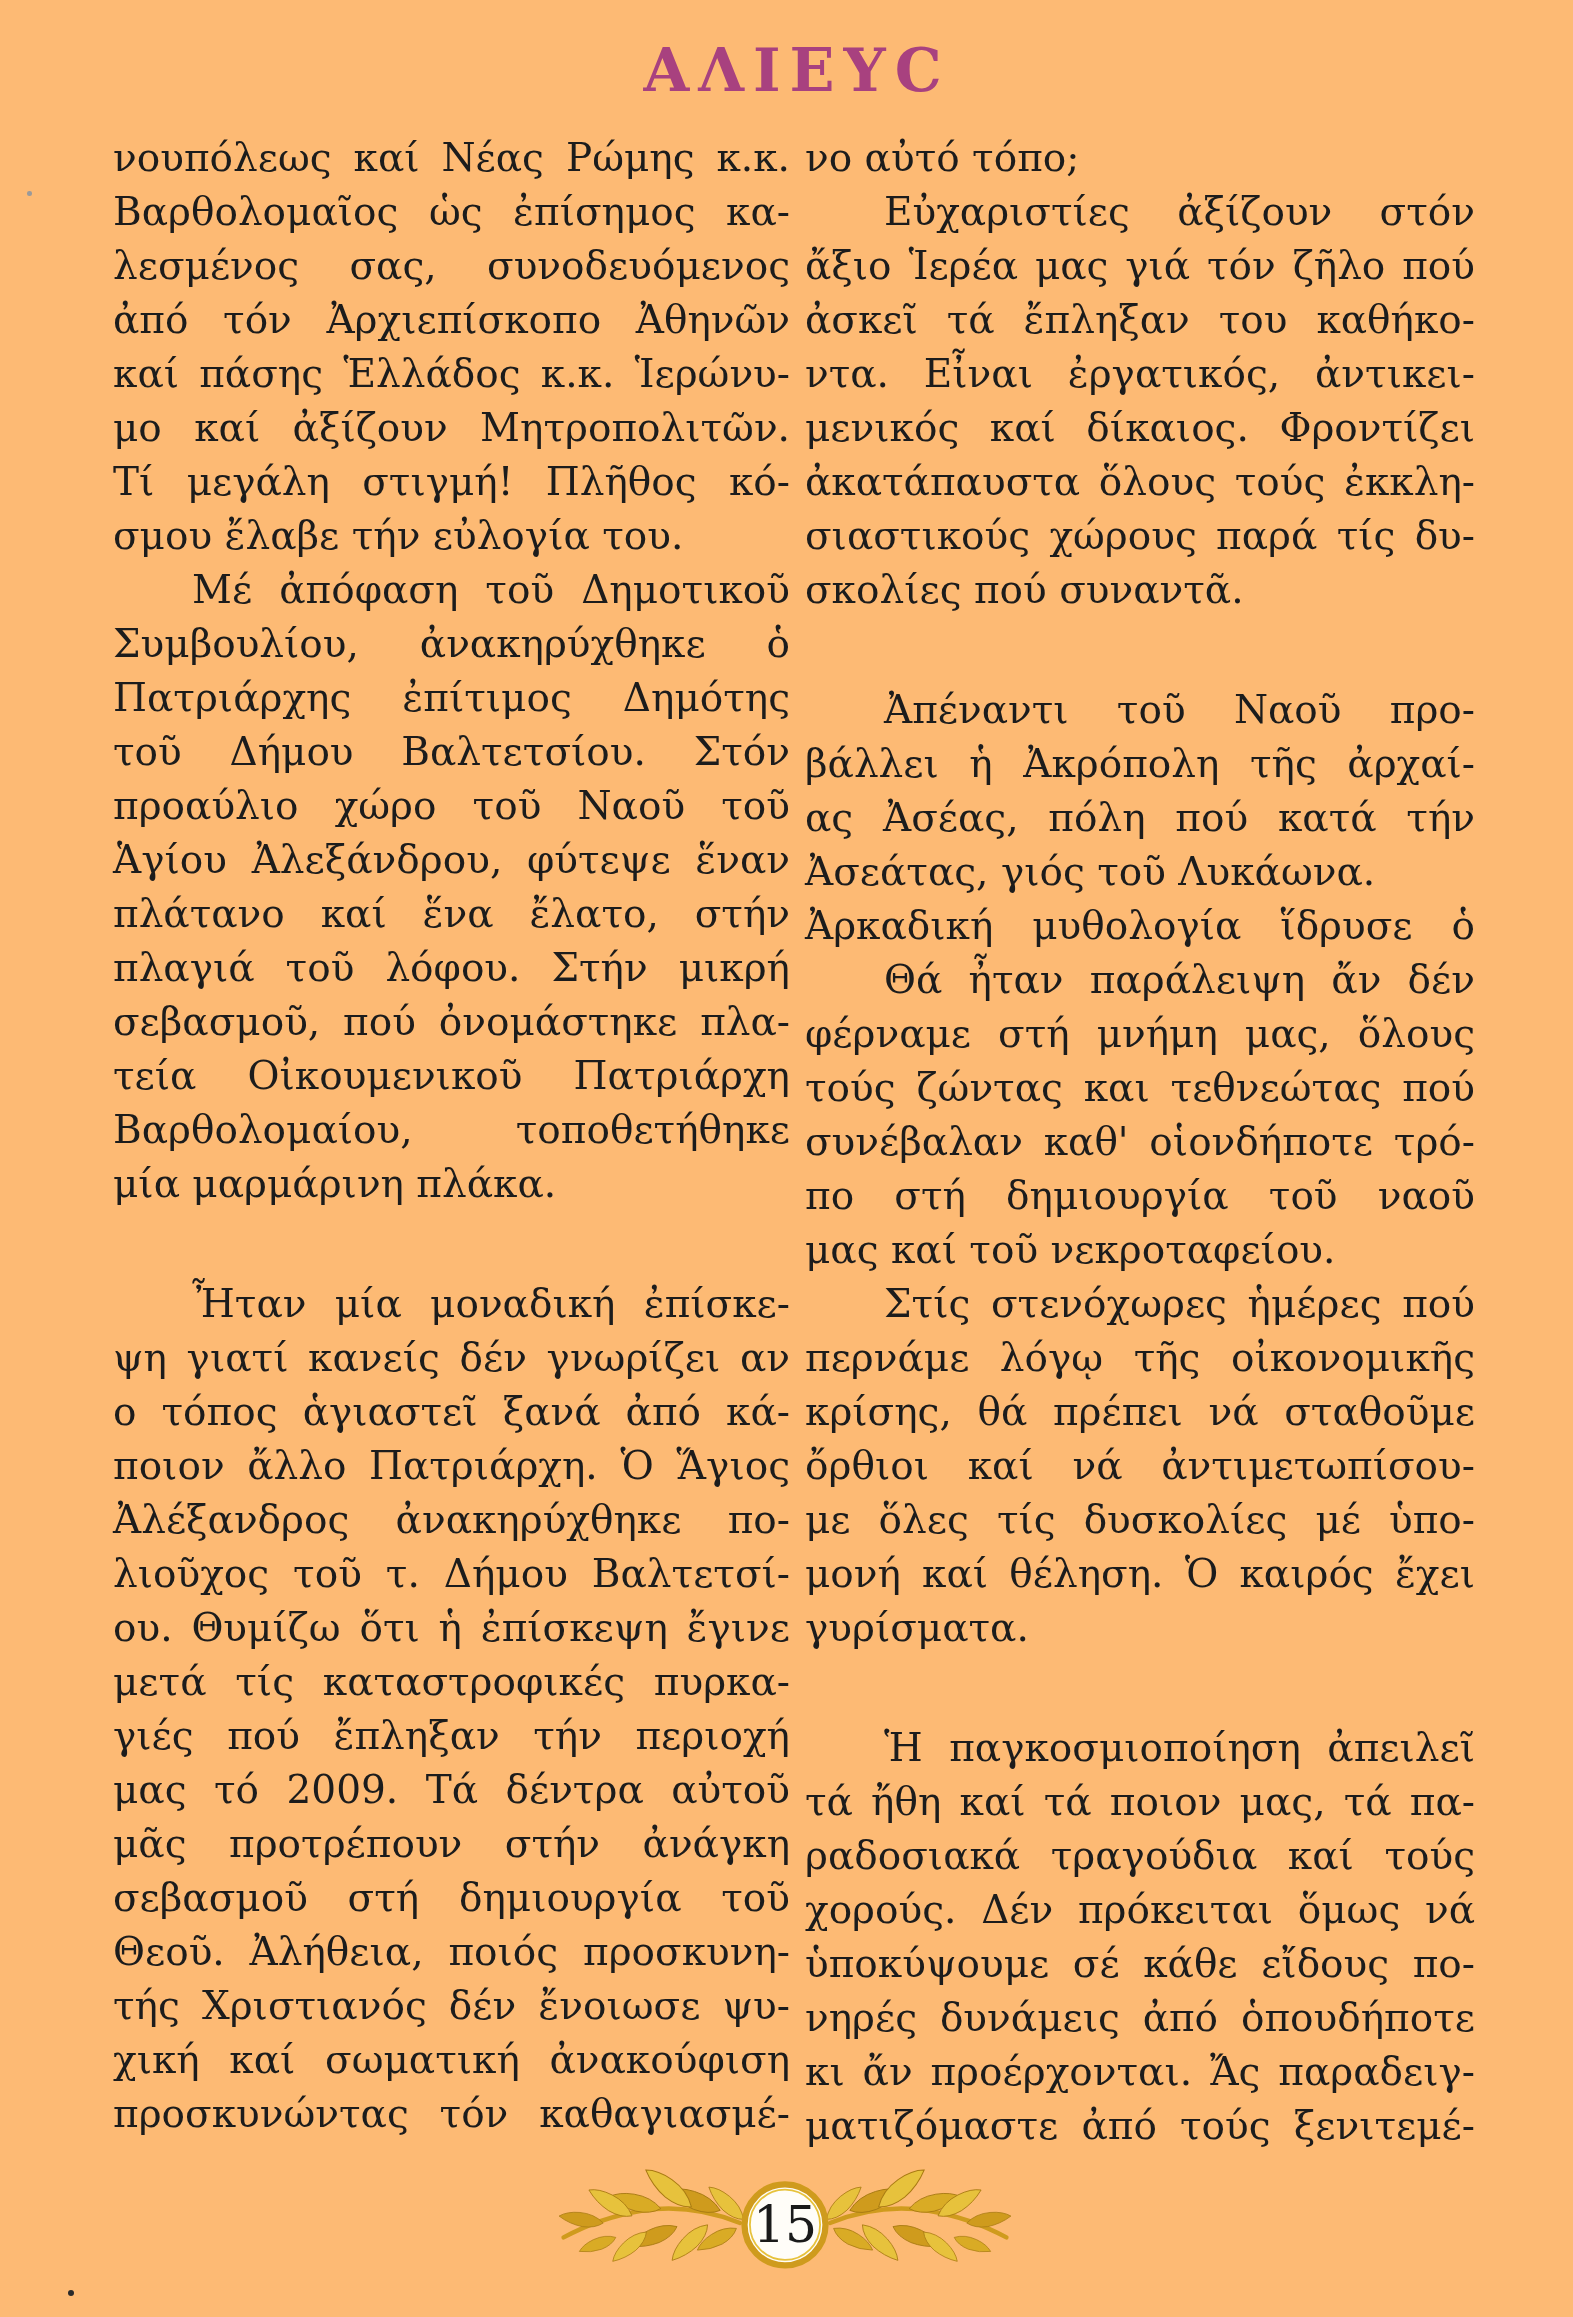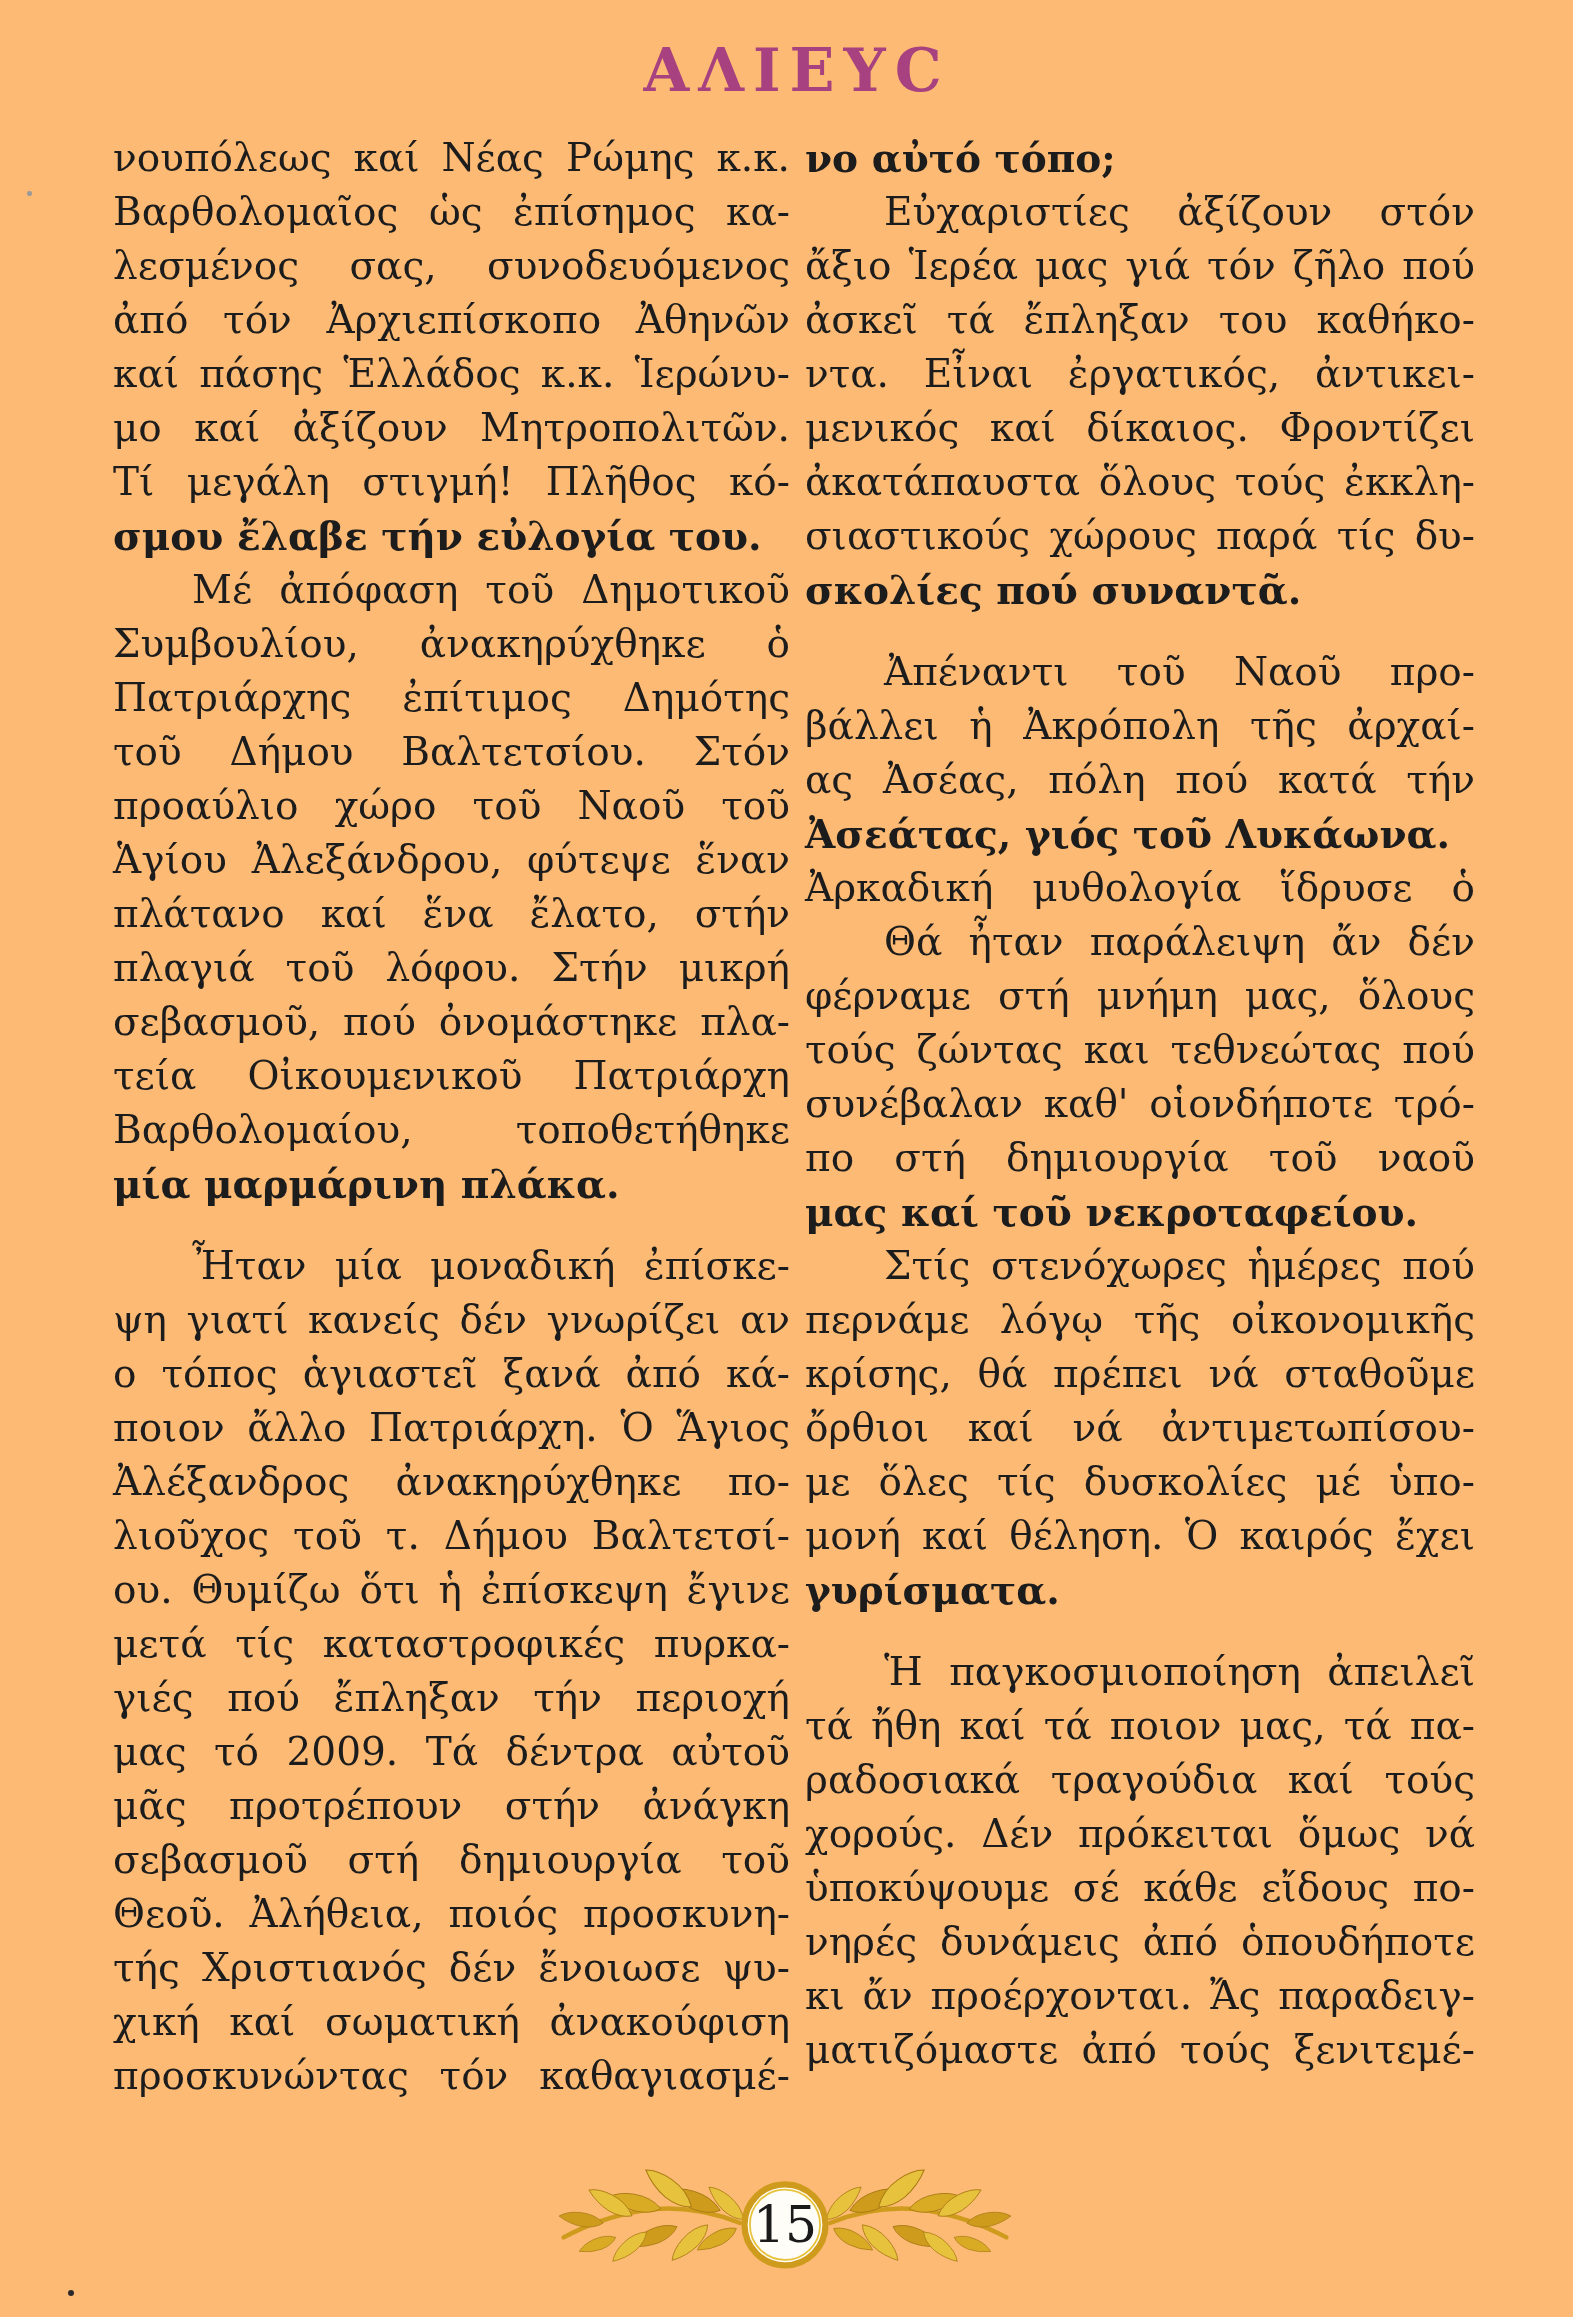--- a/index.html
+++ b/index.html
@@ -19,22 +19,22 @@
     position:absolute;top:131px;font-size:39px;line-height:54px;
   }
   .col-left{left:113px;width:677px;}
   .col-right{left:805px;width:670px;}
   .line{
     text-align:justify;
     text-align-last:justify;
     white-space:normal;
   }
   .line.indent{padding-left:79px;}
-  .line.pend{text-align-last:left;font-weight:bold;}
-  .line.gap{margin-top:28px;}
+  .line.pend{text-align-last:left;}
+  .line.gap{margin-top:66px;}
   .footer-ornament{
     position:absolute;left:785px;top:2151px;transform:translateX(-50%);
   }
   .speck{position:absolute;border-radius:50%;}
   .speck-a{left:27px;top:191px;width:4.5px;height:4.5px;background:#9a9a9a;}
   .speck-b{left:68px;top:2290px;width:6.3px;height:6.3px;background:#2a2a2a;}
 </style>
 </head>
 <body>
 

